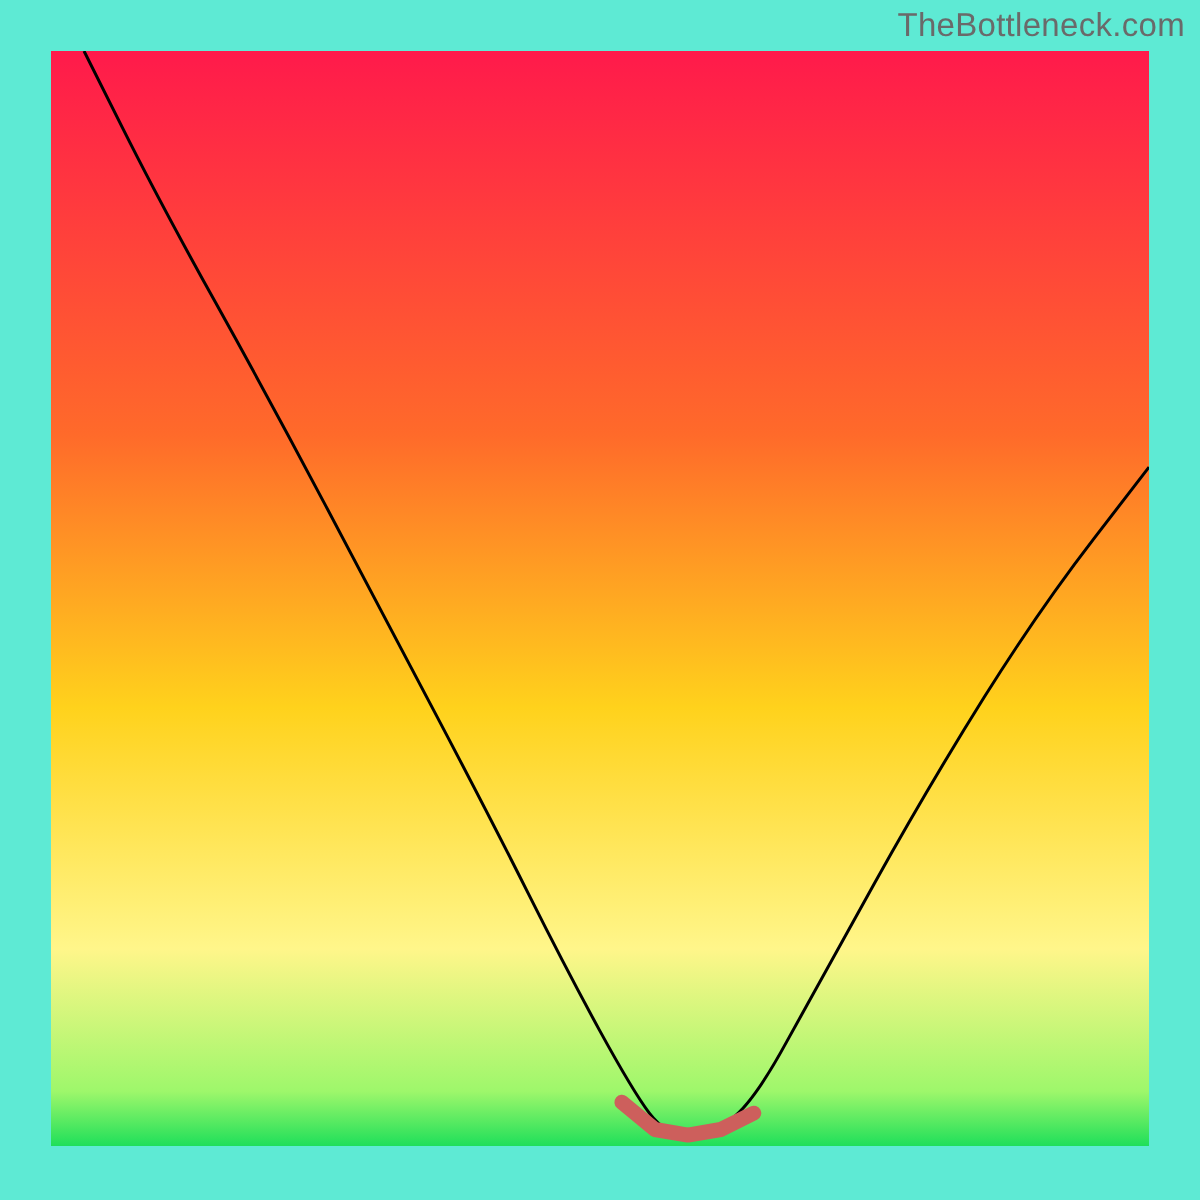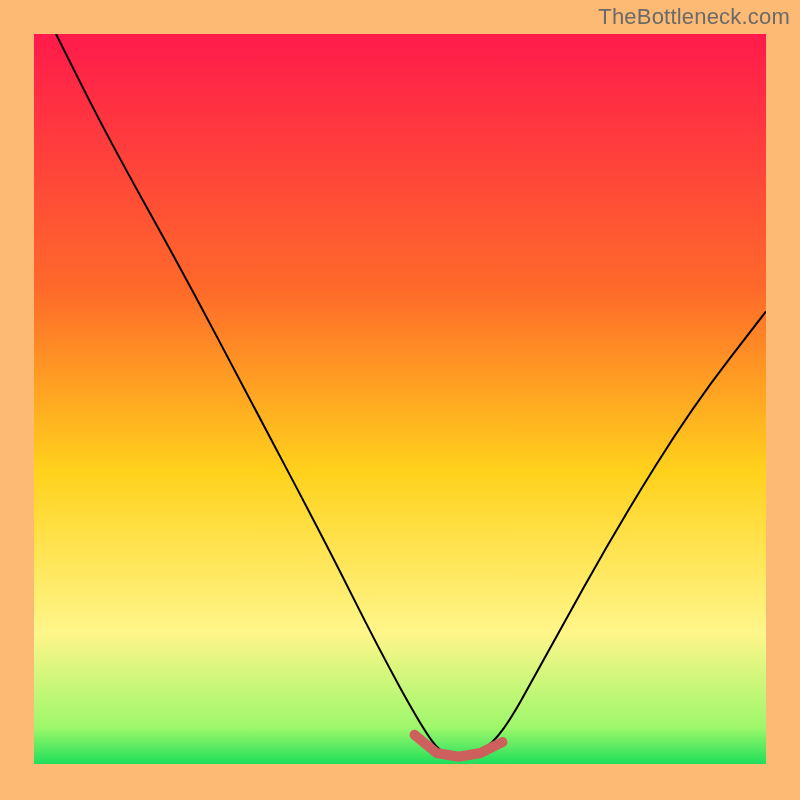--- a/index.html
+++ b/index.html
@@ -10,21 +10,21 @@
     background: #000;
     overflow: hidden;
     font-family: Arial, Helvetica, sans-serif;
   }
   .frame {
     position: absolute;
     left: 0;
     top: 0;
     width: 800px;
     height: 800px;
-    background: #fdba74;
+    background: #5eead4;
   }
   .watermark {
     position: absolute;
     top: 4px;
     right: 10px;
     color: #6a6a6a;
     font-size: 22px;
     font-weight: 500;
     letter-spacing: 0.2px;
     user-select: none;

